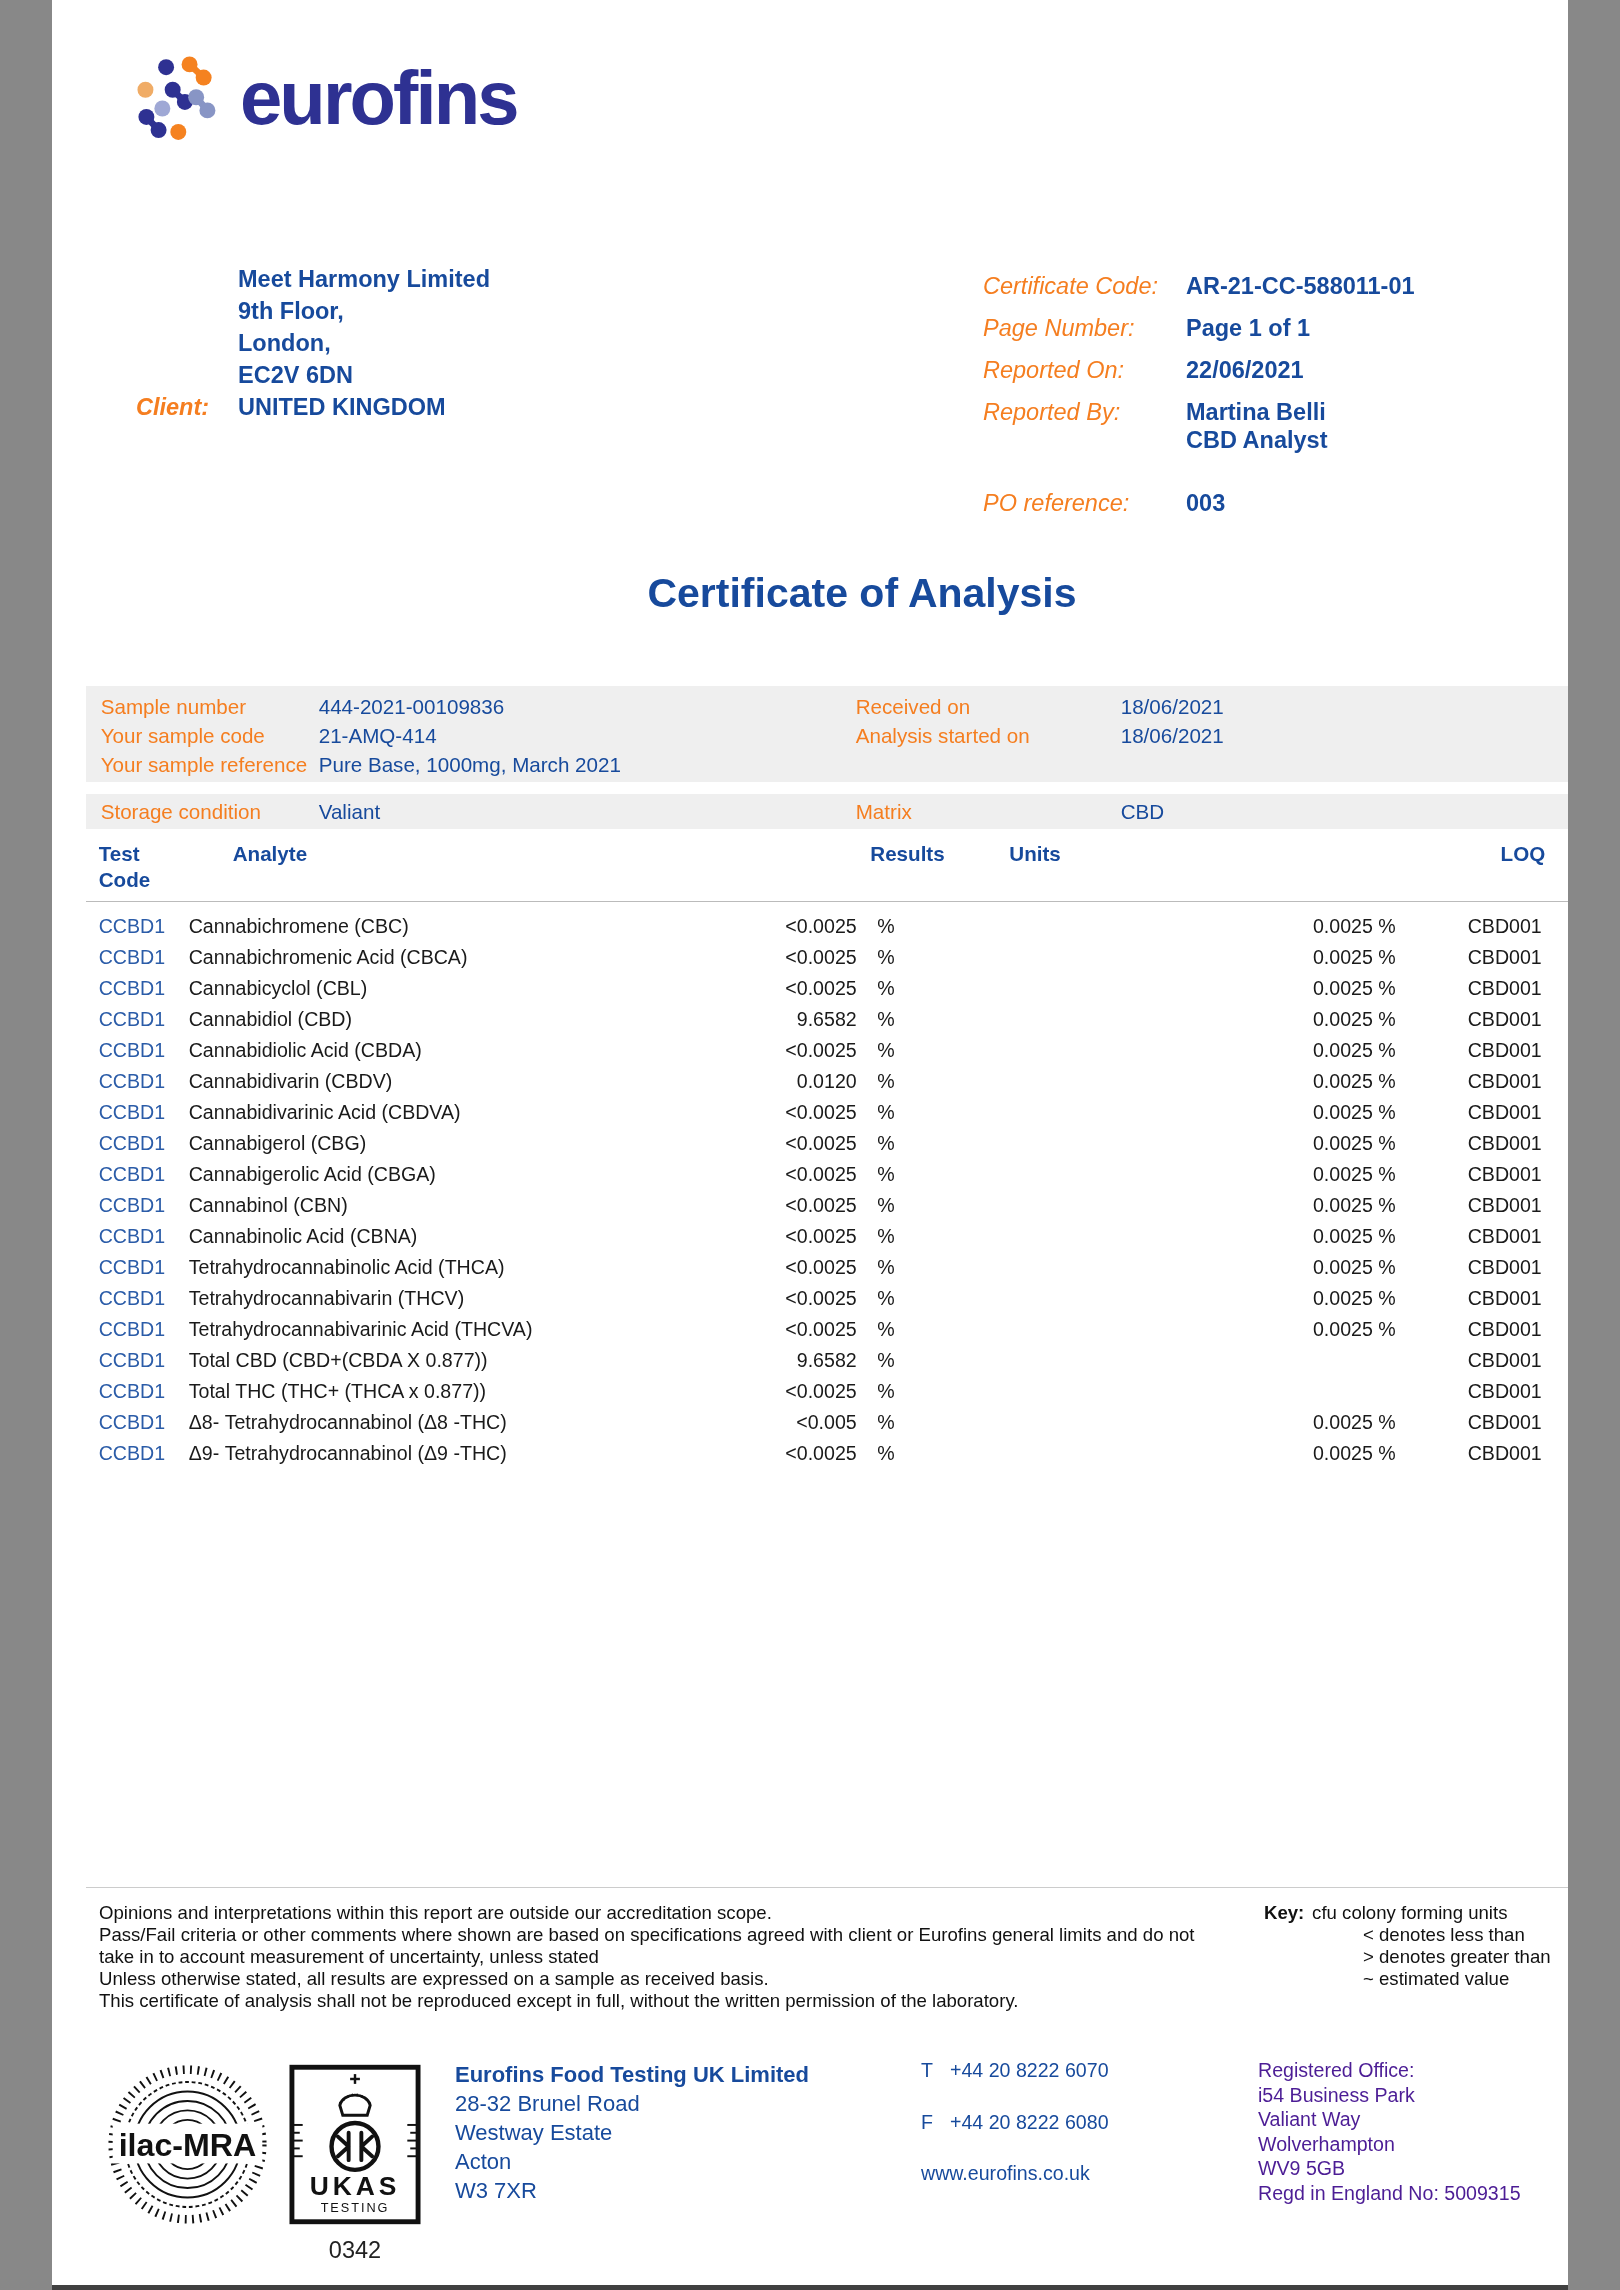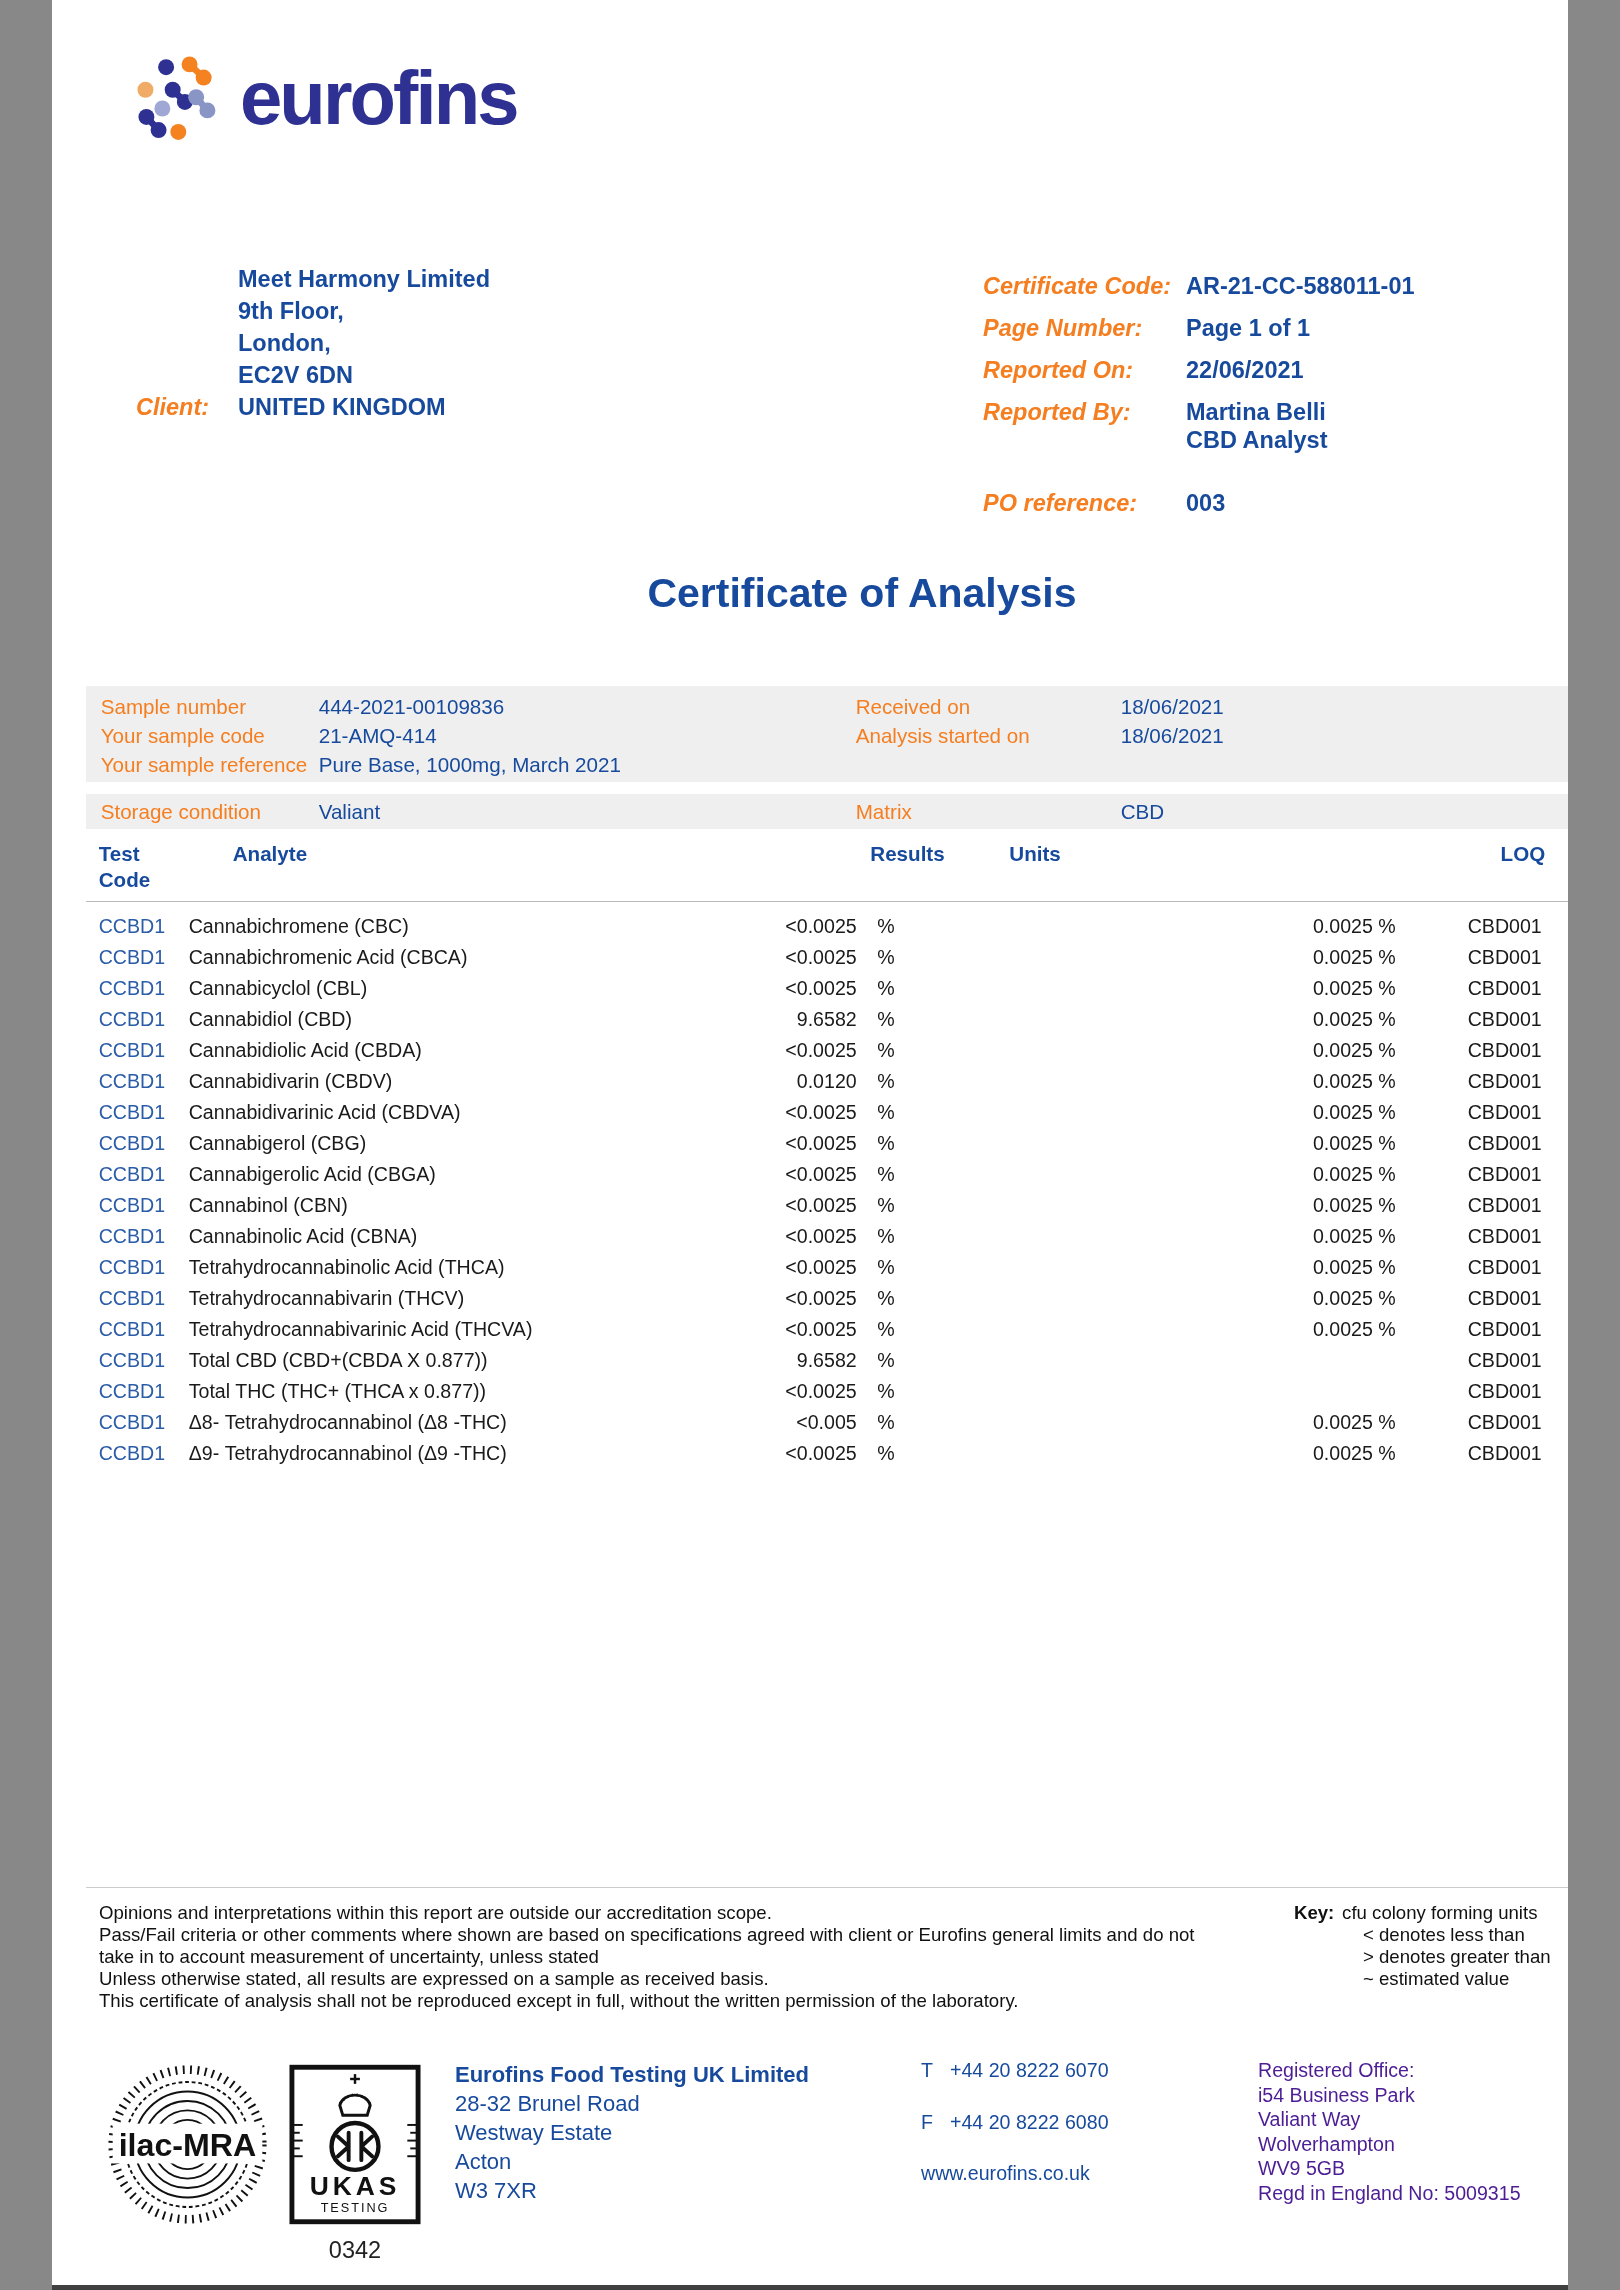--- a/index.html
+++ b/index.html
@@ -12,21 +12,21 @@
   .logo-word{
     position:absolute;left:188px;top:51px;font-size:76px;font-weight:bold;
     letter-spacing:-2.9px;color:#2E3192;line-height:94px;
   }
   
   .client{position:absolute;left:84px;top:263px;display:flex;font-size:23.5px;line-height:32px;align-items:flex-end;}
   .client-label{width:102px;color:#F57E20;font-weight:bold;font-style:italic;}
   .client-vals{color:#174A9C;font-weight:bold;}
   .meta{position:absolute;left:931px;top:273px;font-size:23.5px;line-height:27.4px;}
   .meta-row{display:flex;margin-bottom:14.7px;}
-  .meta-label{width:203px;color:#F57E20;font-weight:bold;font-style:italic;}
+  .meta-label{width:203px;color:#F57E20;font-weight:normal;font-style:italic;}
   .meta-vals{color:#174A9C;font-weight:bold;}
   .po-row{margin-top:36px;}
   
   .title{
     position:absolute;left:0;top:570px;width:1620px;text-align:center;
     font-size:41px;font-weight:bold;color:#174A9C;
   }
   
   .band{position:absolute;left:34px;width:1554px;background:#EFEFEF;font-size:20.6px;}
   .band1{top:686px;height:96px;padding-top:5.9px;box-sizing:border-box;}
@@ -45,21 +45,21 @@
   .t-row{font-size:19.6px;line-height:31px;color:#1A1A1A;}
   .c-code{color:#2B5CA8;}
   .c-result{text-align:right;}
   .c-units{padding-left:20.6px;}
   .c-loq{text-align:right;}
   .c-method{padding-left:72px;}
   
   .hr-line{position:absolute;left:34px;top:1887px;width:1554px;height:1px;background:#CCCCCC;}
   .disclaimer{position:absolute;left:47px;top:1902px;width:1147px;font-size:18.6px;line-height:22px;color:#111111;}
   .keyblock{position:absolute;left:1212px;top:1902px;font-size:18.6px;line-height:22px;color:#111111;}
-  .key-label{font-weight:bold;margin-right:7.8px;margin-left:30px;}
+  .key-label{font-weight:bold;margin-right:7.8px;}
   .key-items{margin-left:99px;}
   
   .ilac{position:absolute;left:55px;top:2064px;width:161px;height:161px;}
   .ukas{position:absolute;left:237px;top:2064px;width:132px;height:161px;}
   .ukas-num{position:absolute;left:237px;top:2237px;width:132px;text-align:center;
             font-size:23.5px;color:#222222;}
   .company{position:absolute;left:403px;top:2060px;font-size:22px;line-height:29px;color:#174A9C;}
   .company .cname{font-weight:bold;}
   .contact{position:absolute;left:869px;top:2060px;font-size:19.6px;color:#174A9C;}
   .contact .c-line{margin-bottom:30px;line-height:21.6px;}

